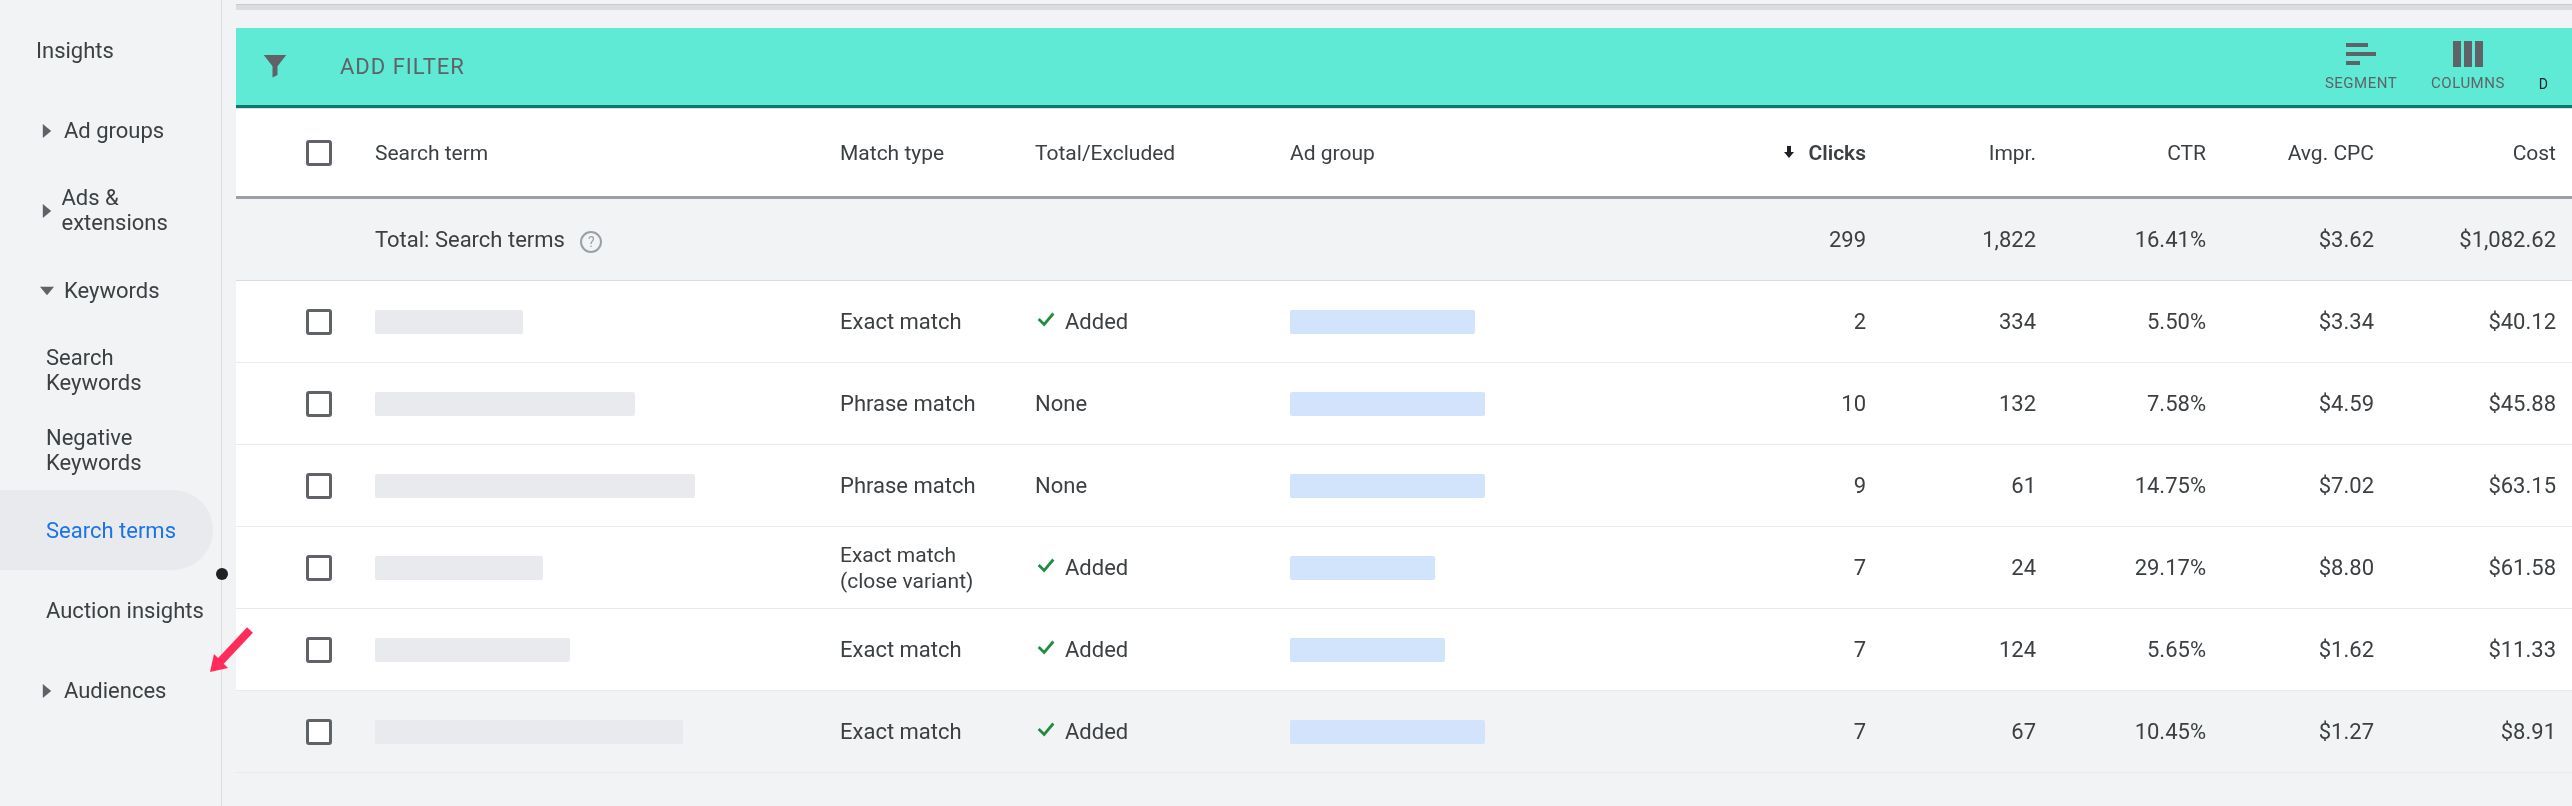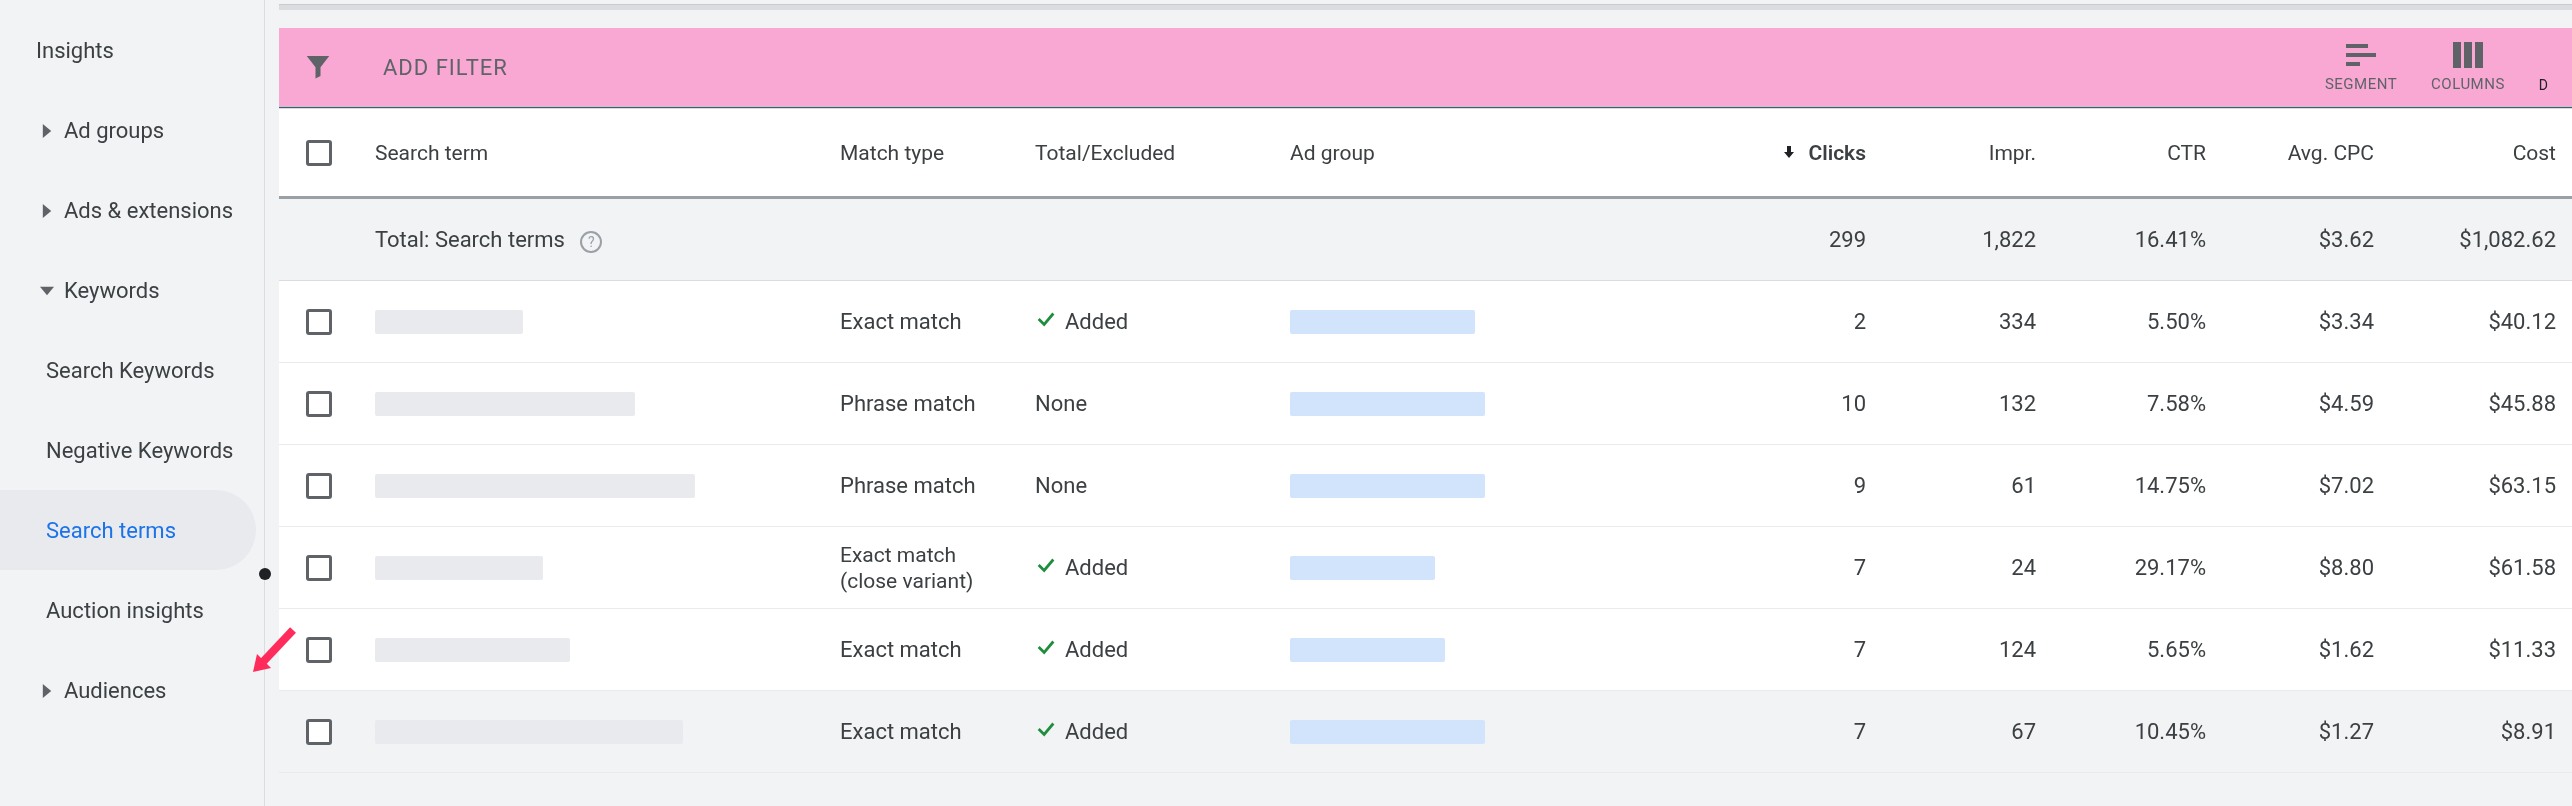--- a/index.html
+++ b/index.html
@@ -53,27 +53,27 @@
     position: relative;
   }
   .top-spacer { height: 4px; background:#f1f3f4; }
   .top-line {
     height: 6px;
     background: #dadce0;
     margin-bottom: 18px;
     border-top: 1px solid #c8cacc;
   }
   .filter-bar {
-    background: #f9a8d4;
+    background: #5eead4;
     height: 80px;
     display: flex;
     align-items: center;
     justify-content: space-between;
     padding: 0 24px;
-    border-bottom: 1px solid #0f766e;
+    border-bottom: 3px solid #0f766e;
     gap: 29px;
   }
   .filter-left { display:flex; align-items:center; gap: 50px; }
   .filter-label {
     font-size: 22px;
     letter-spacing: 1px;
     color: #5f6368;
     font-weight: 400;
     cursor: pointer;
   }
@@ -84,20 +84,21 @@
     background: #fff;
     border-top: 1px solid #dadce0;
     display: flex;
     flex-direction: column;
   }
   .row {
     display: flex;
     align-items: center;
     height: 82px;
     border-bottom: 1px solid #e8eaed;
+    padding-left: 43px;
   }
   .row.header {
     border-bottom: 3px solid #9aa0a6;
     height: 90px;
     align-items: center;
     color: #3c4043;
     font-size: 21px;
   }
   .row.total {
     background: #f1f3f4;

